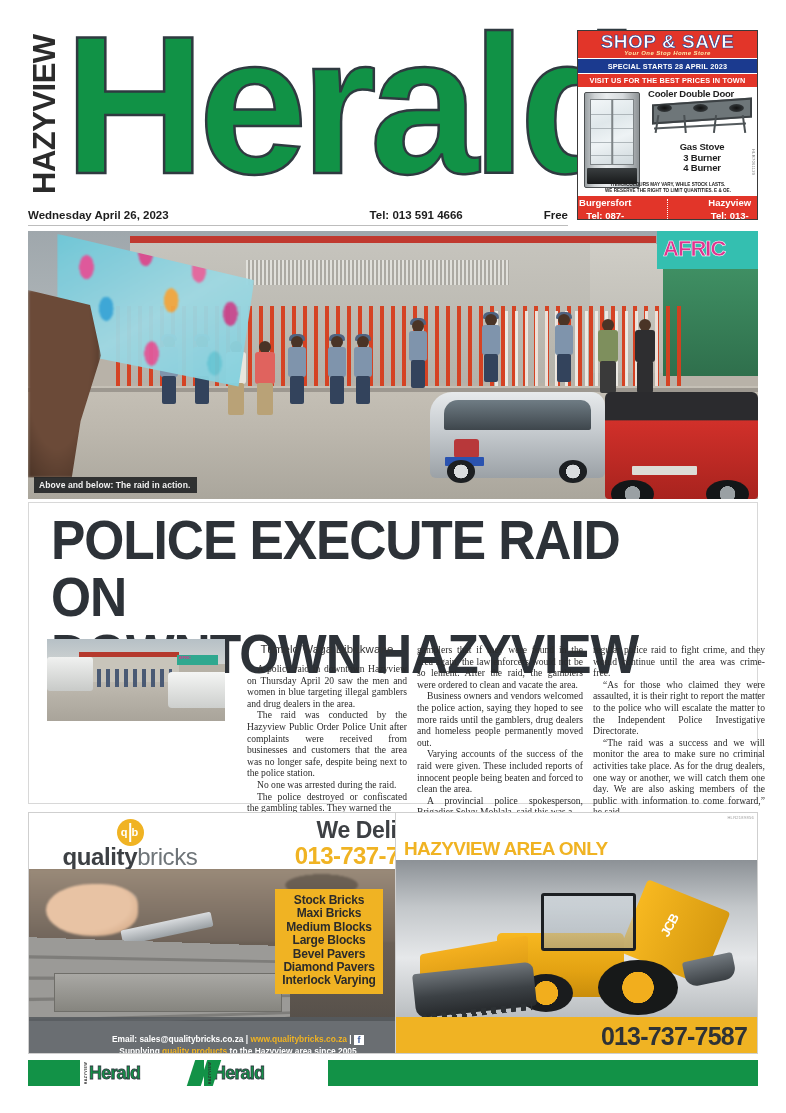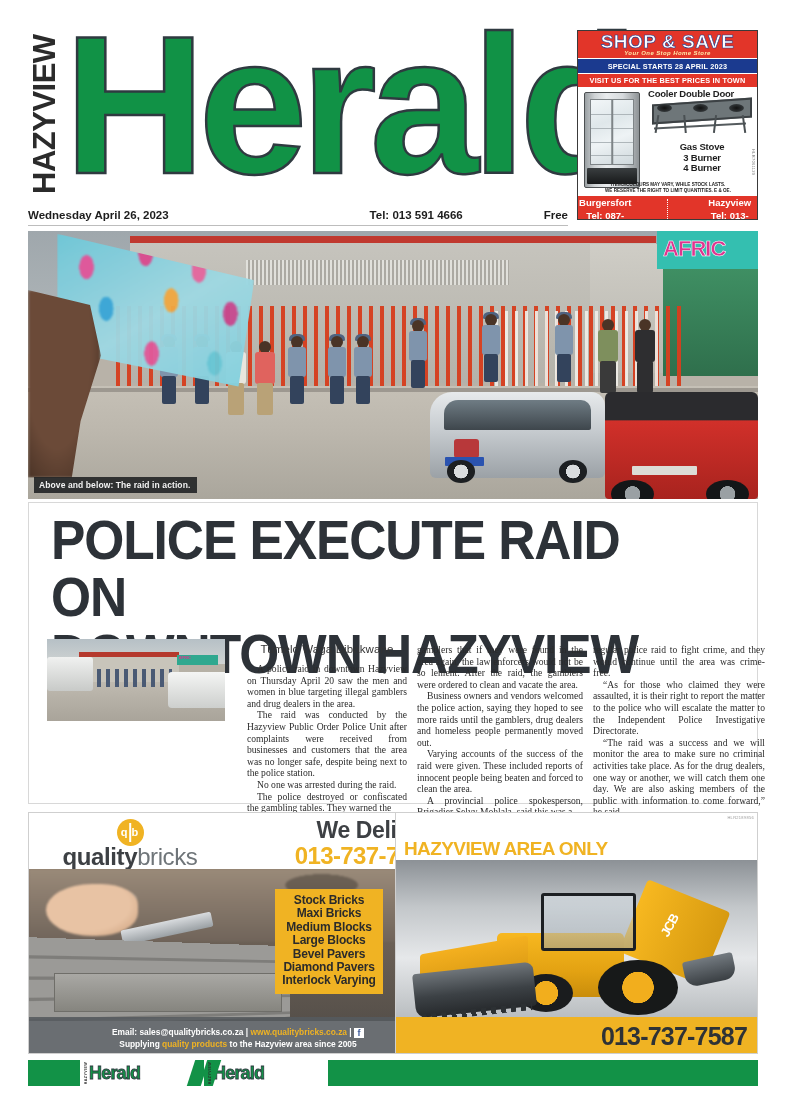--- a/index.html
+++ b/index.html
@@ -639,21 +639,21 @@
     text-align: center;
   }
   .qb-foot {
     position: absolute;
     left: 0; bottom: 0;
     width: 100%; height: 36px;
     background: rgba(85,90,95,0.88);
     color: #ffffff;
     text-align: center;
     box-sizing: border-box;
-    padding-top: 9px;
+    padding-top: 16px;
   }
   .qb-foot .l1 { font-size: 8.4px; font-weight: bold; line-height: 12px; }
   .qb-foot .l2 { font-size: 8.4px; font-weight: bold; line-height: 12px; }
   .qb-foot .am { color: #f0b323; }
   .fb-box {
     display: inline-block;
     width: 10px; height: 10px;
     background: #ffffff;
     color: #3b5998;
     font-size: 9px;

